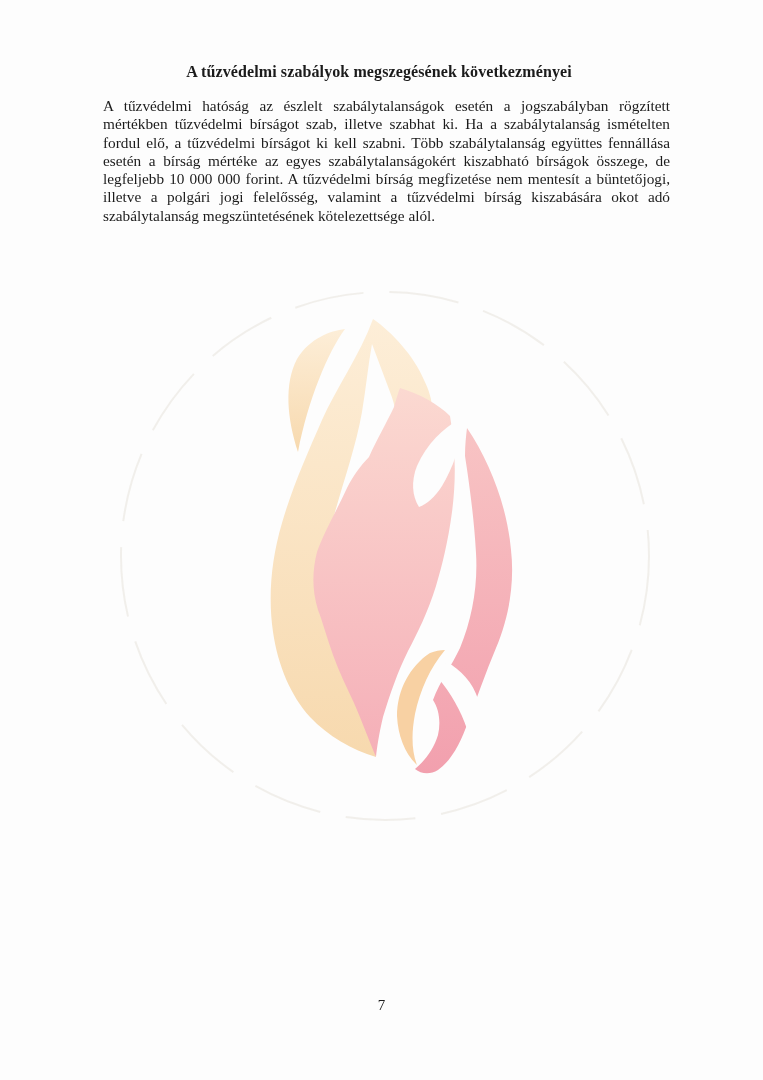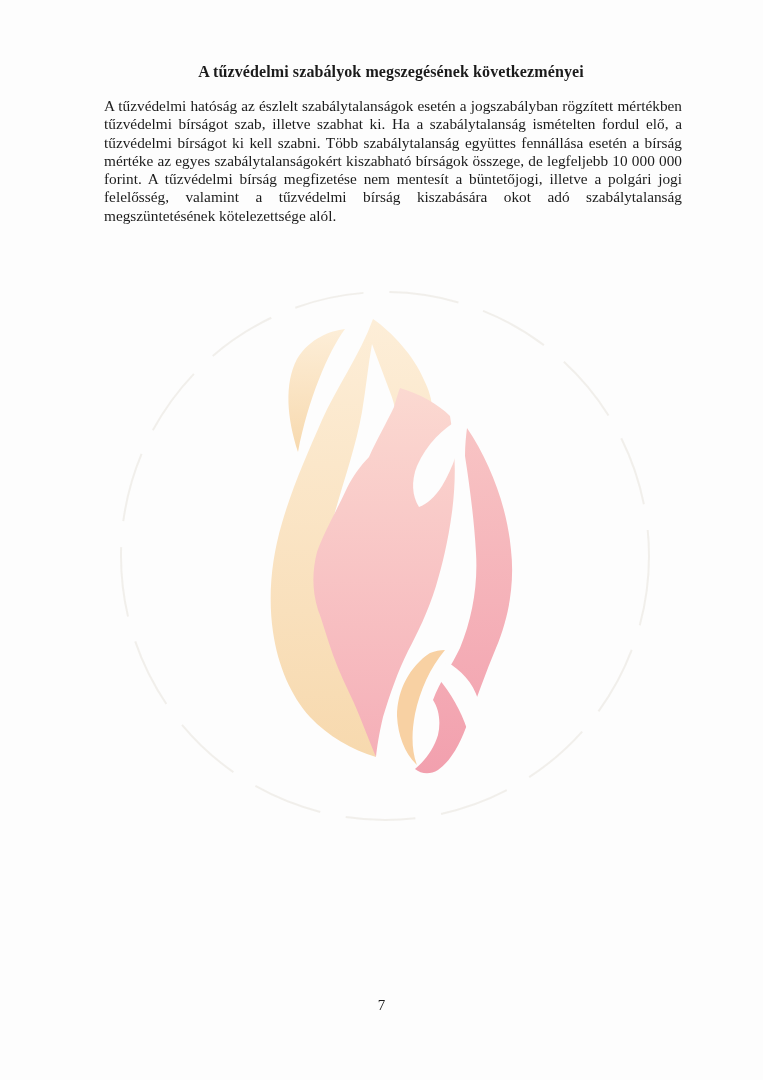--- a/index.html
+++ b/index.html
@@ -16,33 +16,33 @@
     background: #fdfdfd;
   }
   .watermark {
     position: absolute;
     left: 100px; top: 270px;
     width: 560px; height: 560px;
     pointer-events: none;
   }
   .content {
     position: absolute;
-    left: 100px; top: 0;
+    left: 88px; top: 0;
     width: 582px;
   }
   .doc-title {
     margin: 62px 0 0 0;
     font-size: 16px;
     line-height: 19px;
     font-weight: bold;
     text-align: center;
     letter-spacing: 0.1px;
   }
   .doc-paragraph {
-    margin: 16px 0 0 4px;
+    margin: 16px 0 0 15px;
     font-size: 15.3px;
     line-height: 18.3px;
     text-align: justify;
   }
   .page-number {
     position: absolute;
     left: 0; top: 996px;
     width: 763px;
     text-align: center;
     font-size: 15px;

